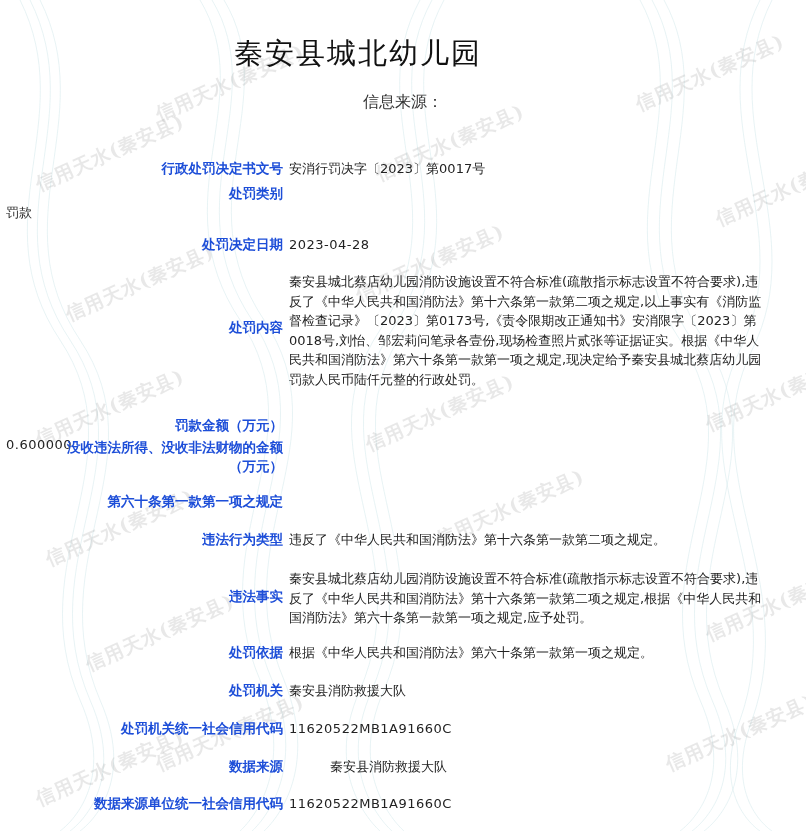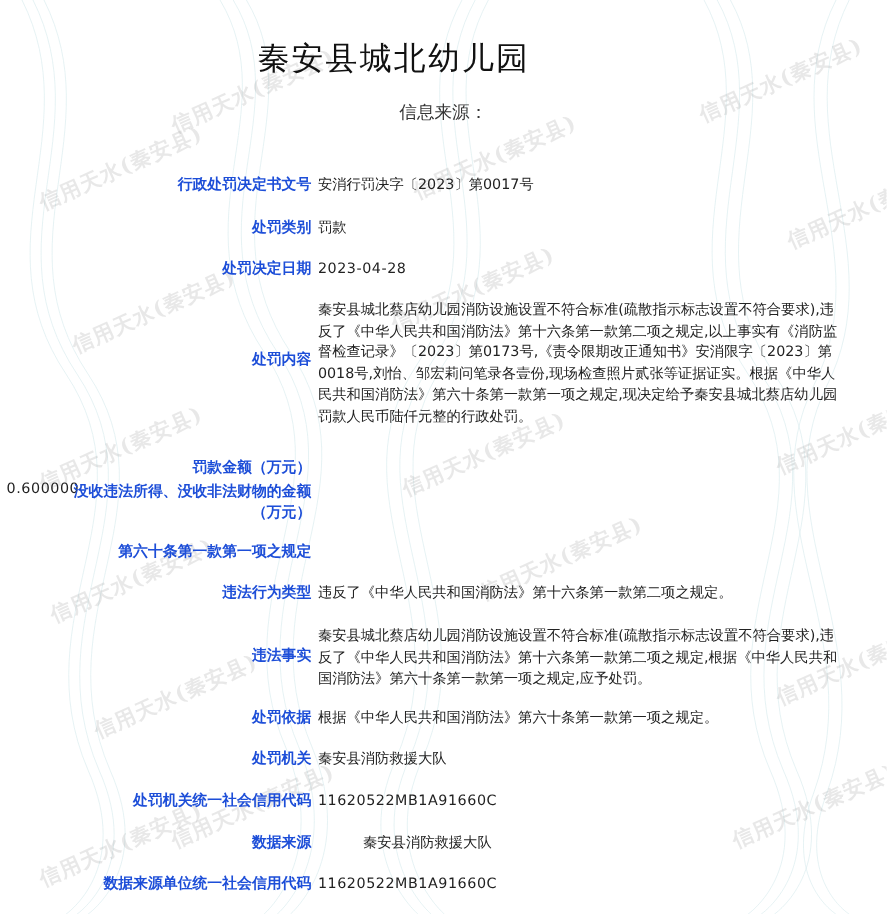--- a/index.html
+++ b/index.html
@@ -125,21 +125,21 @@
 
 <div class="content">
   <div class="title">秦安县城北幼儿园</div>
   <div class="source">信息来源：</div>
 
   <div class="row" style="top:159px;">
     <div class="label">行政处罚决定书文号</div>
     <div class="value">安消行罚决字〔2023〕第0017号</div>
   </div>
 
-  <div class="row" style="top:198px;">
+  <div class="row" style="top:184px;flex-direction:column;">
     <div class="label">处罚类别</div>
     <div class="value">罚款</div>
   </div>
 
   <div class="row" style="top:235px;">
     <div class="label">处罚决定日期</div>
     <div class="value mono">2023-04-28</div>
   </div>
 
   <div class="row" style="top:272px;">

